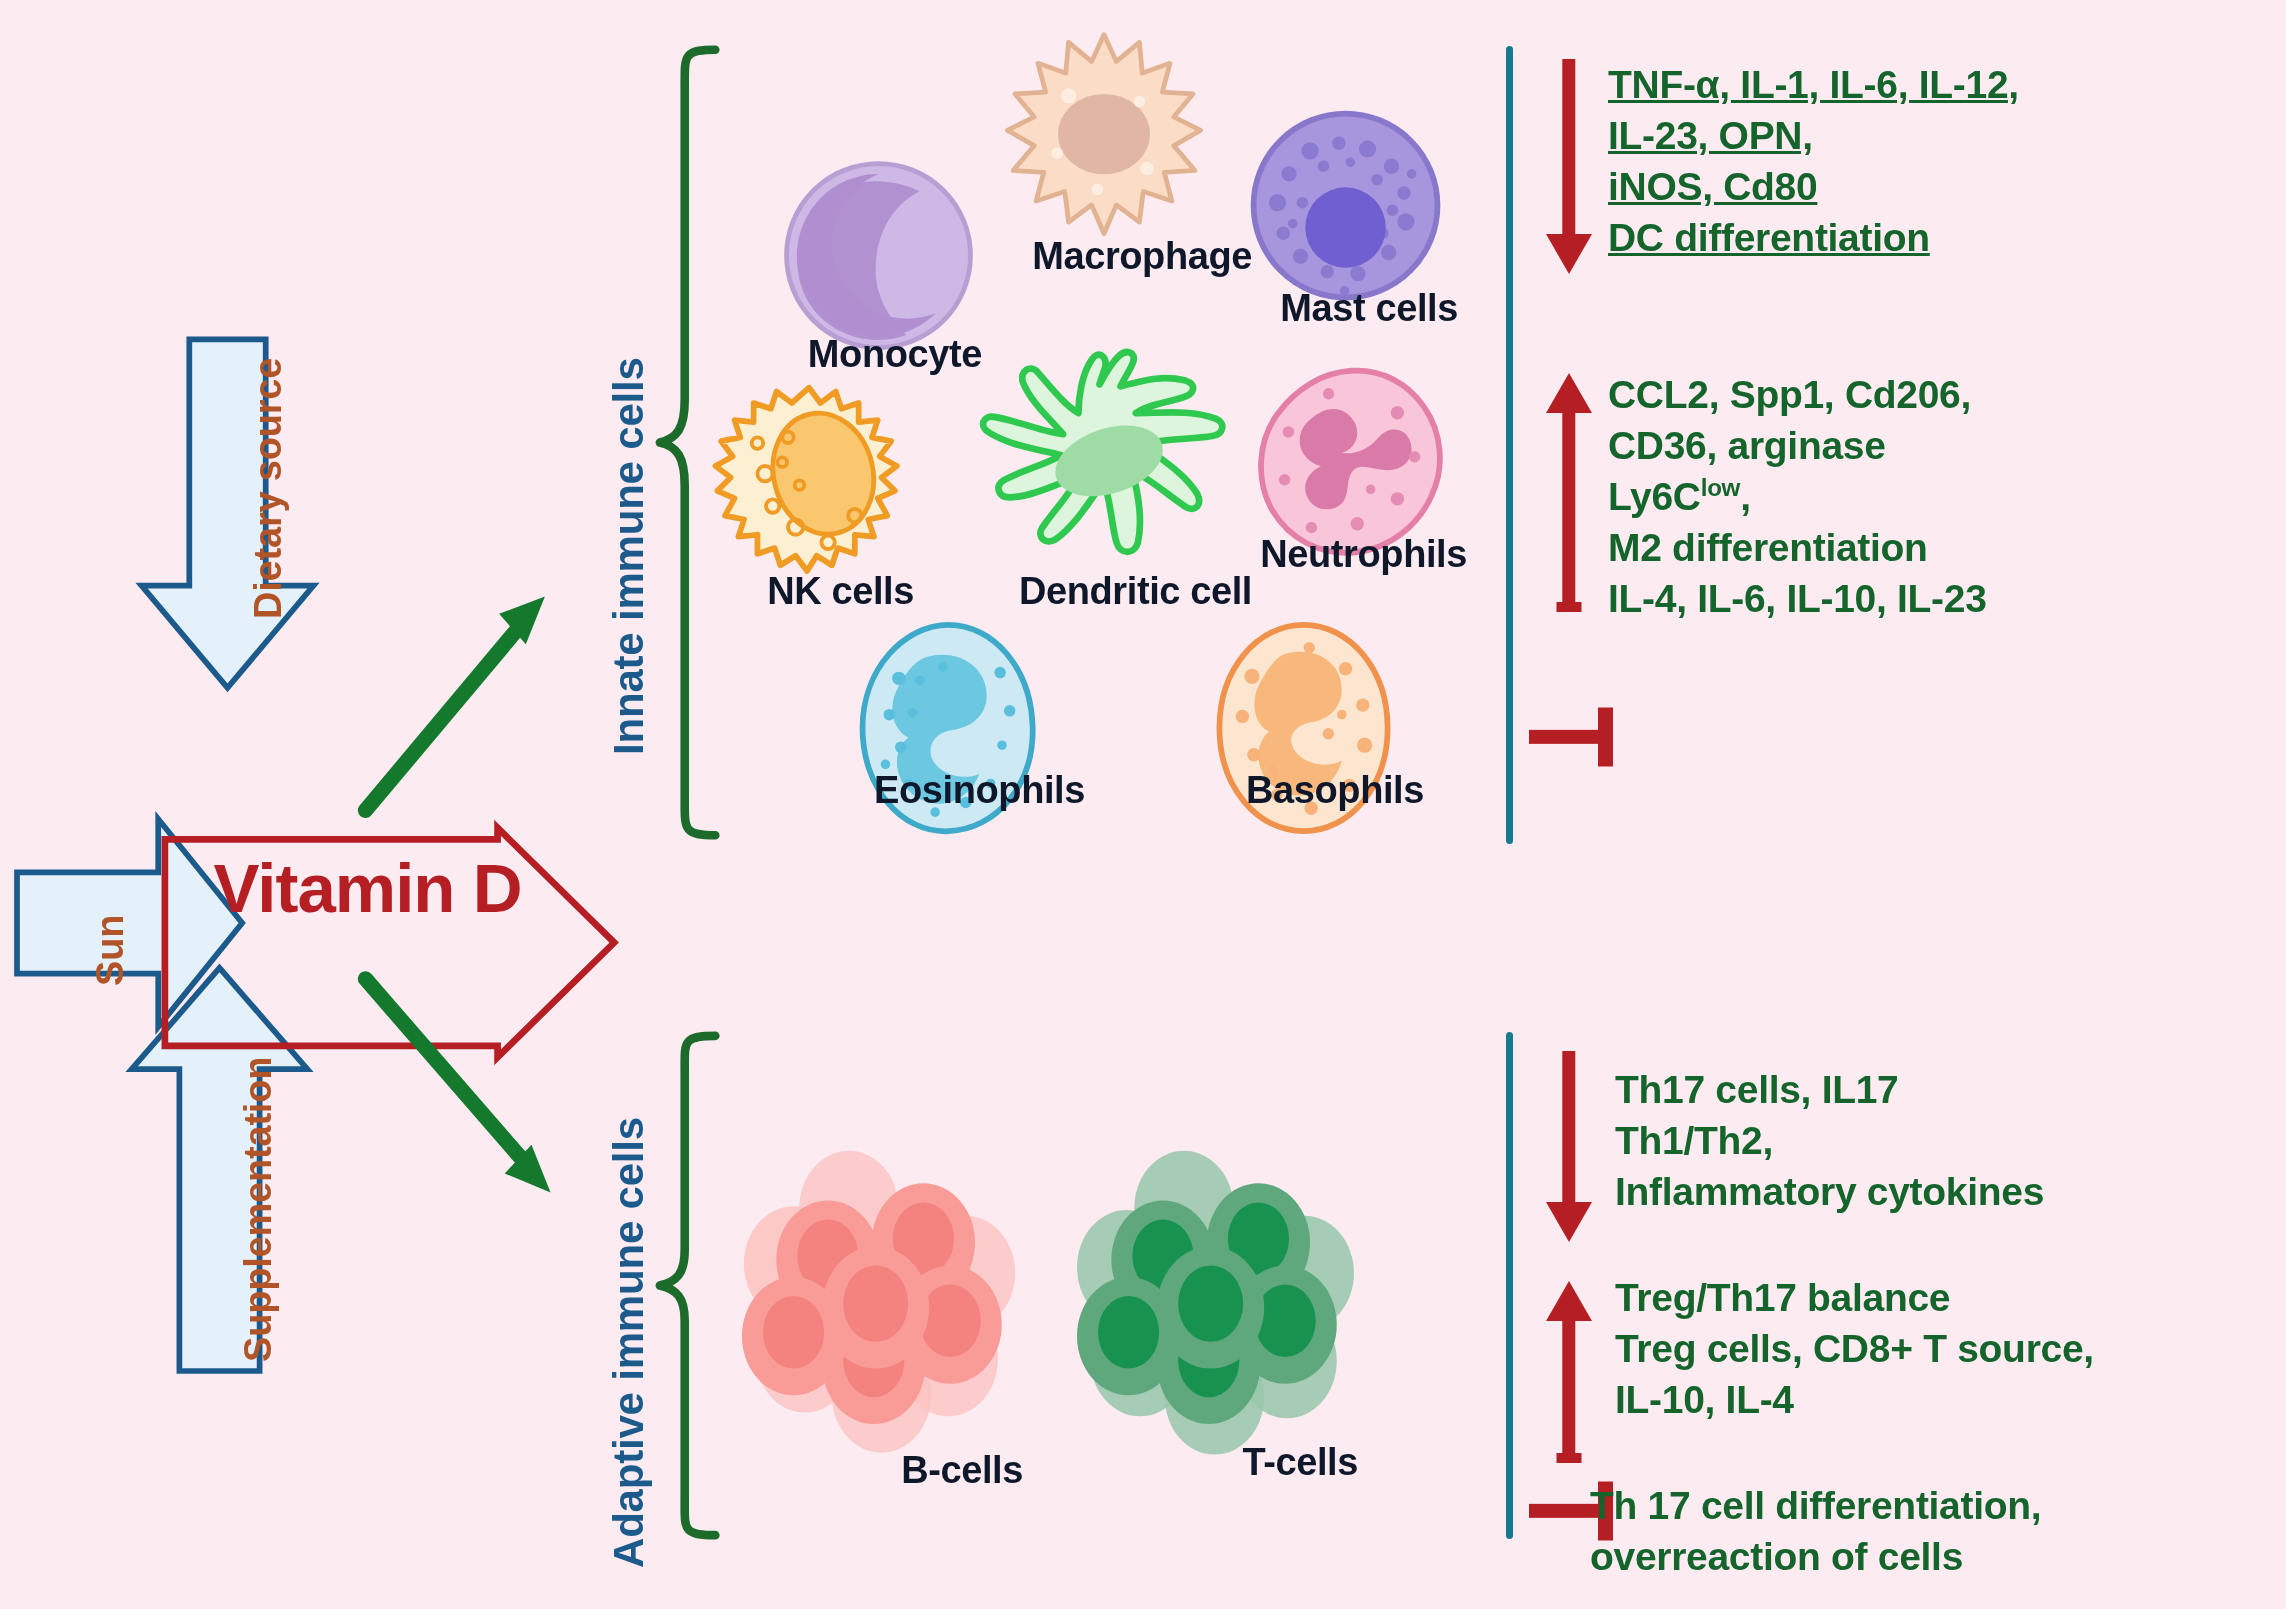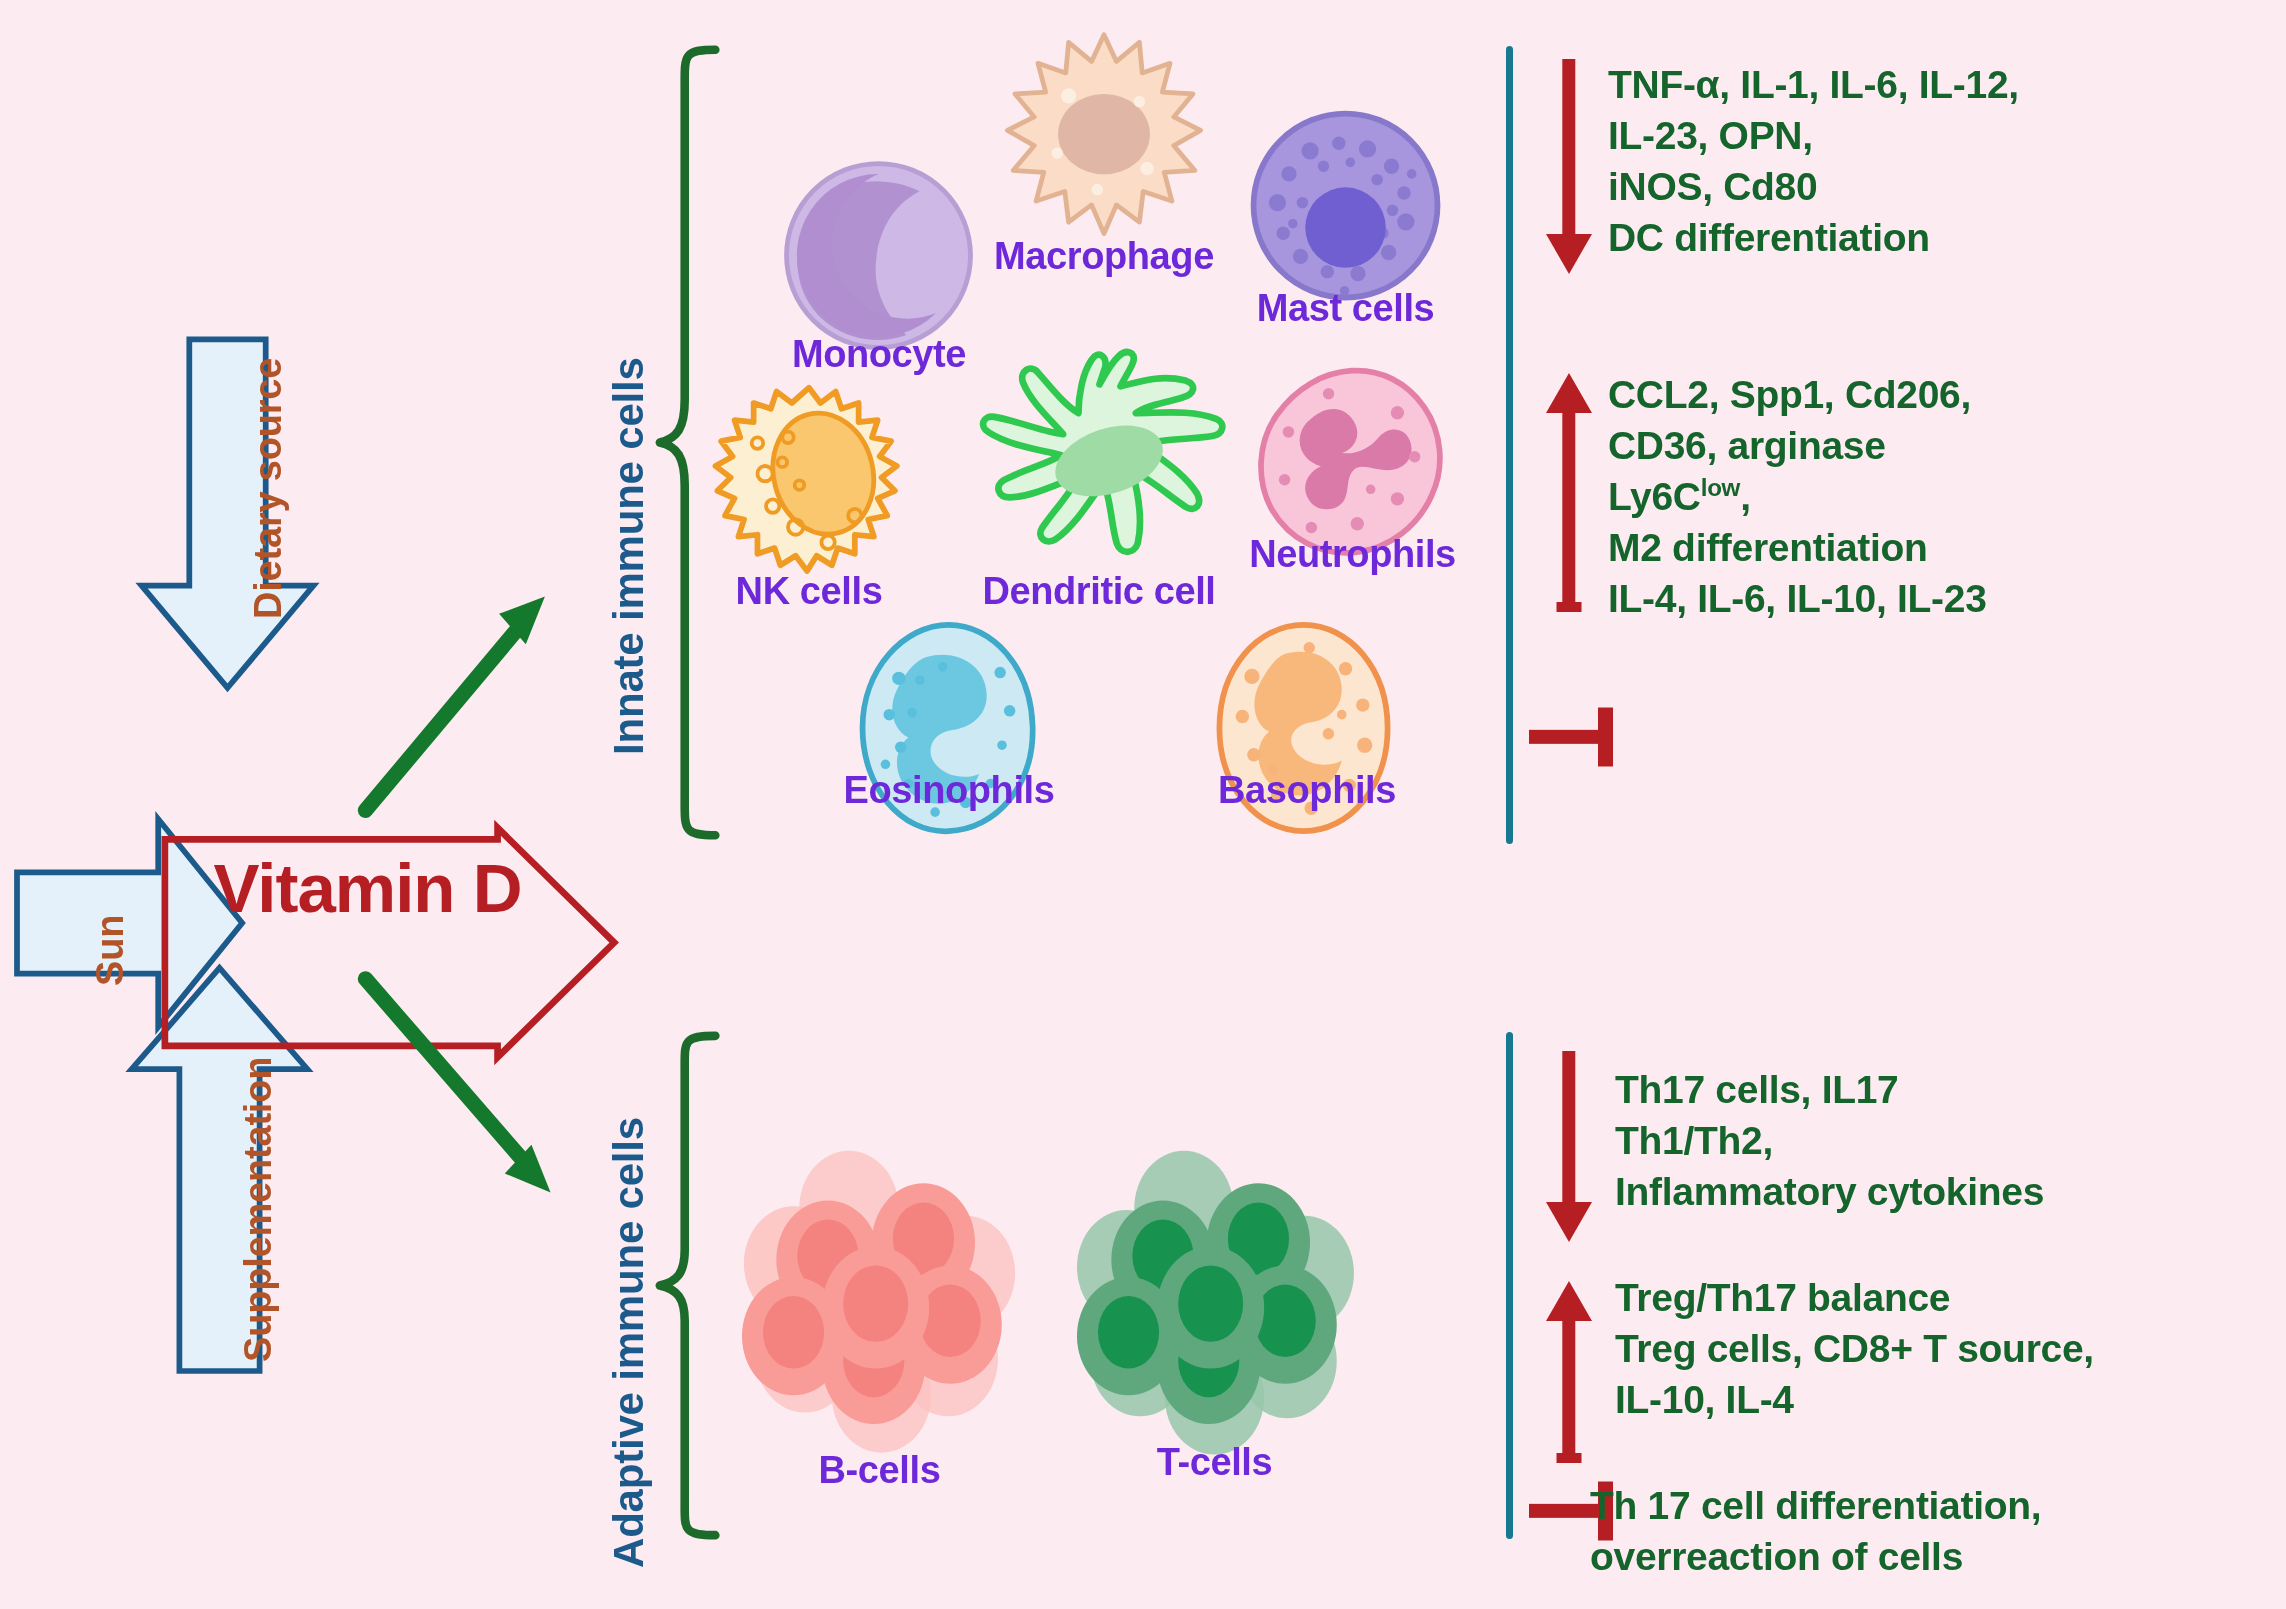--- a/index.html
+++ b/index.html
@@ -10,25 +10,25 @@
     position:relative;
     width:2286px; height:1610px;
     background:#fcecf2;
     overflow:hidden;
   }
 
   
   .cell-label{
     position:absolute;
     font-weight:bold;
-    color:#6d28d9;
+    color:#0f172a;
     font-size:38px;
     letter-spacing:-0.4px;
     white-space:nowrap;
-    text-align:center;
+    text-align:right;
   }
   .green-text{
     position:absolute;
     color:#14642c;
     font-weight:bold;
     font-size:39px;
     line-height:1.31;
     white-space:nowrap;
     letter-spacing:-0.3px;
   }
@@ -400,21 +400,21 @@
   </div>
   <div class="cell-label" style="left:1071px; top:1441px; width:287px;">T-cells</div>
 
   <div class="divider" style="left:1506px; top:46px; height:798px;"></div>
   <div class="divider" style="left:1506px; top:1032px; height:507px;"></div>
 
   <div class="reg" style="left:1545px; top:59px; width:48px; height:215px;">
     <div class="shaft" style="top:0; height:177px;"></div>
     <div class="head-down" style="top:175px;"></div>
   </div>
-  <div class="green-text" style="left:1608px; top:59px;">
+  <div class="green-text" style="left:1608px; top:59px;text-decoration:underline;">
     <div>TNF-α, IL-1, IL-6, IL-12,</div>
     <div>IL-23, OPN,</div>
     <div>iNOS, Cd80</div>
     <div>DC differentiation</div>
   </div>
 
   <div class="reg" style="left:1545px; top:373px; width:48px; height:239px;">
     <div class="head-up" style="top:0;"></div>
     <div class="shaft" style="top:38px; height:196px;"></div>
     <div class="tail" style="top:229px;"></div>

